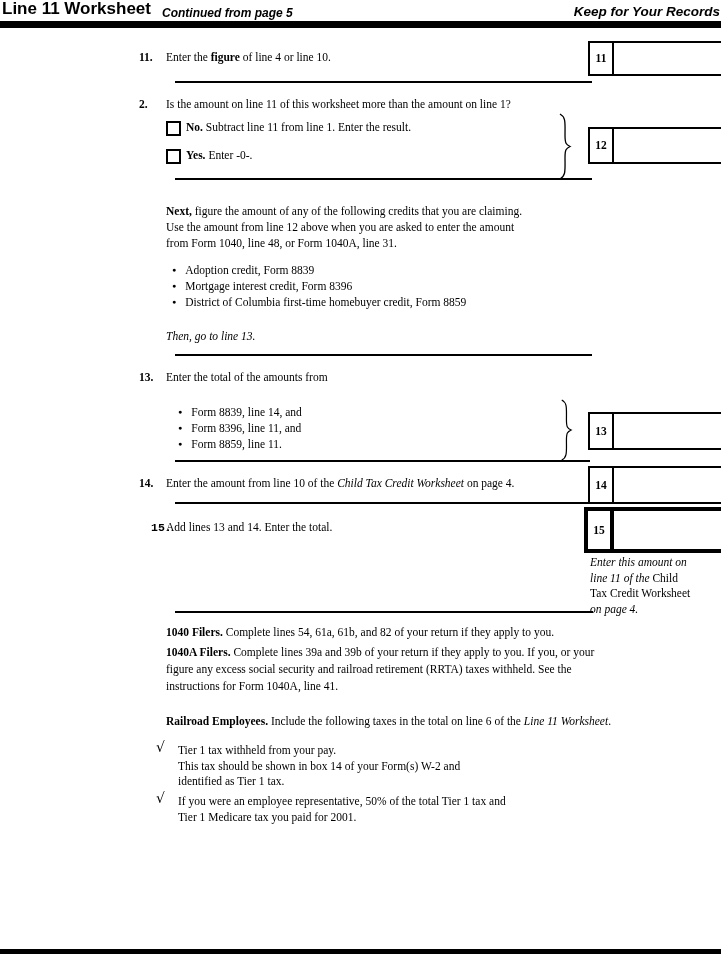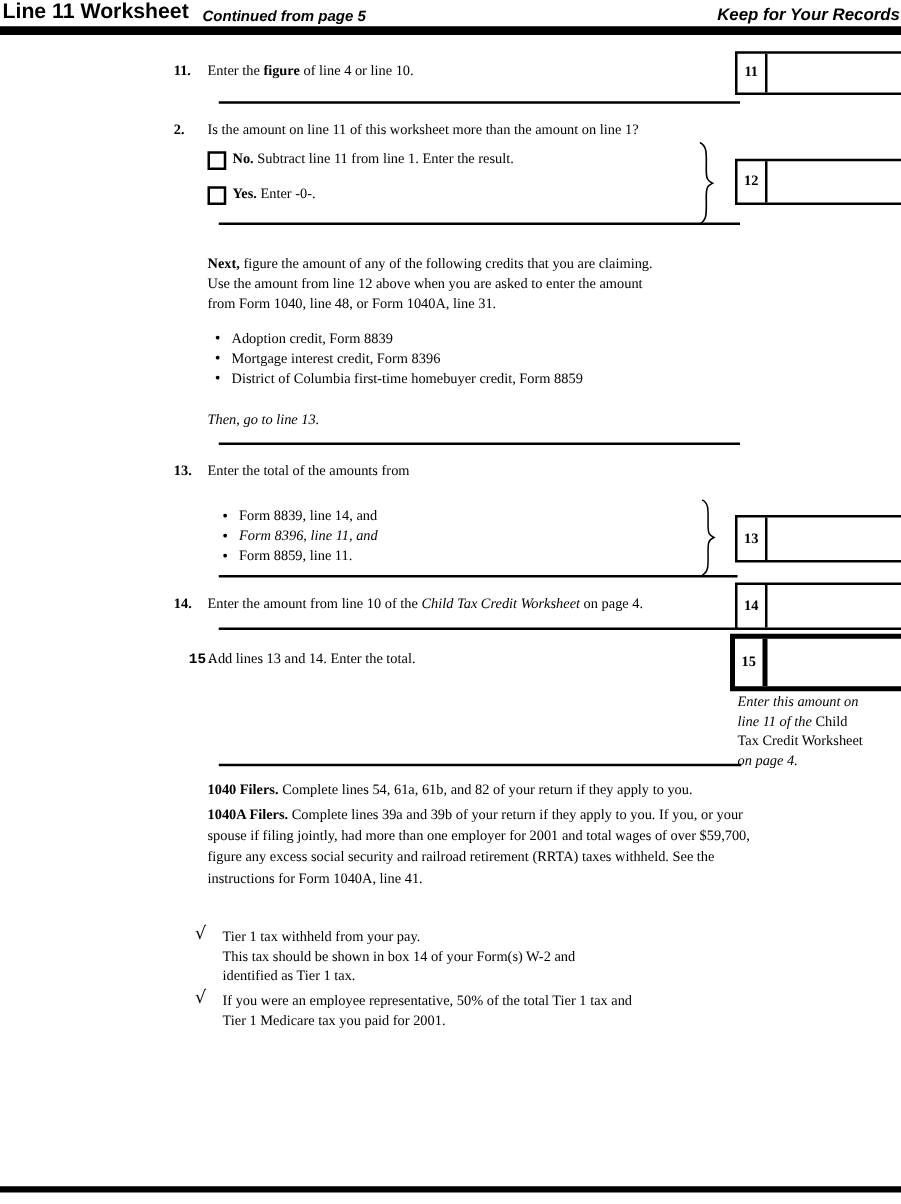--- a/index.html
+++ b/index.html
@@ -67,21 +67,21 @@
   </div>
   <div class="abs nowrap" style="left:172px;top:263px;"><span class="bullet">●</span><span>Adoption credit, Form 8839</span></div>
   <div class="abs nowrap" style="left:172px;top:279px;"><span class="bullet">●</span><span>Mortgage interest credit, Form 8396</span></div>
   <div class="abs nowrap" style="left:172px;top:295px;"><span class="bullet">●</span><span>District of Columbia first-time homebuyer credit, Form 8859</span></div>
   <div class="abs i nowrap" style="left:166px;top:329px;">Then, go to line 13.</div>
   <div class="sep" style="left:175px;top:354px;width:417px;"></div>
 
   <div class="abs b" style="left:139px;top:370px;">13.</div>
   <div class="abs nowrap" style="left:166px;top:370px;">Enter the total of the amounts from</div>
   <div class="abs nowrap" style="left:178px;top:405px;"><span class="bullet">●</span><span>Form 8839, line 14, and</span></div>
-  <div class="abs nowrap" style="left:178px;top:421px;font-style:italic;"><span class="bullet">●</span><span>Form 8396, line 11, and</span></div>
+  <div class="abs nowrap" style="left:178px;top:421px;"><span class="bullet">●</span><span>Form 8396, line 11, and</span></div>
   <div class="abs nowrap" style="left:178px;top:437px;"><span class="bullet">●</span><span>Form 8859, line 11.</span></div>
   <div class="abs" style="left:558px;top:399px;">
     <svg width="15" height="62" viewBox="0 0 14 66">
         <path d="M3 1 C9 4 8 10 8 22 C8 30 9 31 13 33 C9 35 8 36 8 44 C8 56 9 62 3 65" fill="none" stroke="#000" stroke-width="1.3"></path>
       </svg>
   </div>
   <div class="entry" style="top:412px;height:34px;">
     <div class="cell">13</div>
     <div class="amt"></div>
   </div>
@@ -106,25 +106,25 @@
     <div class="nowrap"><span class="i">line 11 of the </span><span>Child</span></div>
     <div>Tax Credit Worksheet</div>
     <div class="i">on page 4.</div>
   </div>
   <div class="sep" style="left:175px;top:611px;width:418px;"></div>
 
   <div class="abs nowrap" style="left:166px;top:625px;"><span class="b">1040 Filers.</span><span> Complete lines 54, 61a, 61b, and 82 of your return if they apply to you.</span></div>
 
   <div class="abs lh17" style="left:166px;top:644px;width:470px;">
     <div class="nowrap"><span class="b">1040A Filers.</span><span> Complete lines 39a and 39b of your return if they apply to you. If you, or your</span></div>
-    <div class="nowrap">spouse if filing jointly, had more than one employer for 2001 and total wages of over $59,700,</div>
     <div class="nowrap">figure any excess social security and railroad retirement (RRTA) taxes withheld. See the</div>
     <div class="nowrap">instructions for Form 1040A, line 41.</div>
   </div>
 
+  <div class="abs nowrap" style="left:166px;top:714px;"><span class="b">Railroad Employees.</span><span> Include the following taxes in the total on line 6 of the </span><span class="i">Line 11 Worksheet</span><span>.</span></div>
 
   <div class="abs checkmark" style="left:156px;top:740px;">√</div>
   <div class="abs lh155" style="left:178px;top:743px;width:400px;">
     <div class="nowrap">Tier 1 tax withheld from your pay.</div>
     <div class="nowrap">This tax should be shown in box 14 of your Form(s) W-2 and</div>
     <div class="nowrap">identified as  Tier 1 tax.</div>
   </div>
 
   <div class="abs checkmark" style="left:156px;top:791px;">√</div>
   <div class="abs lh155" style="left:178px;top:794px;width:440px;">

